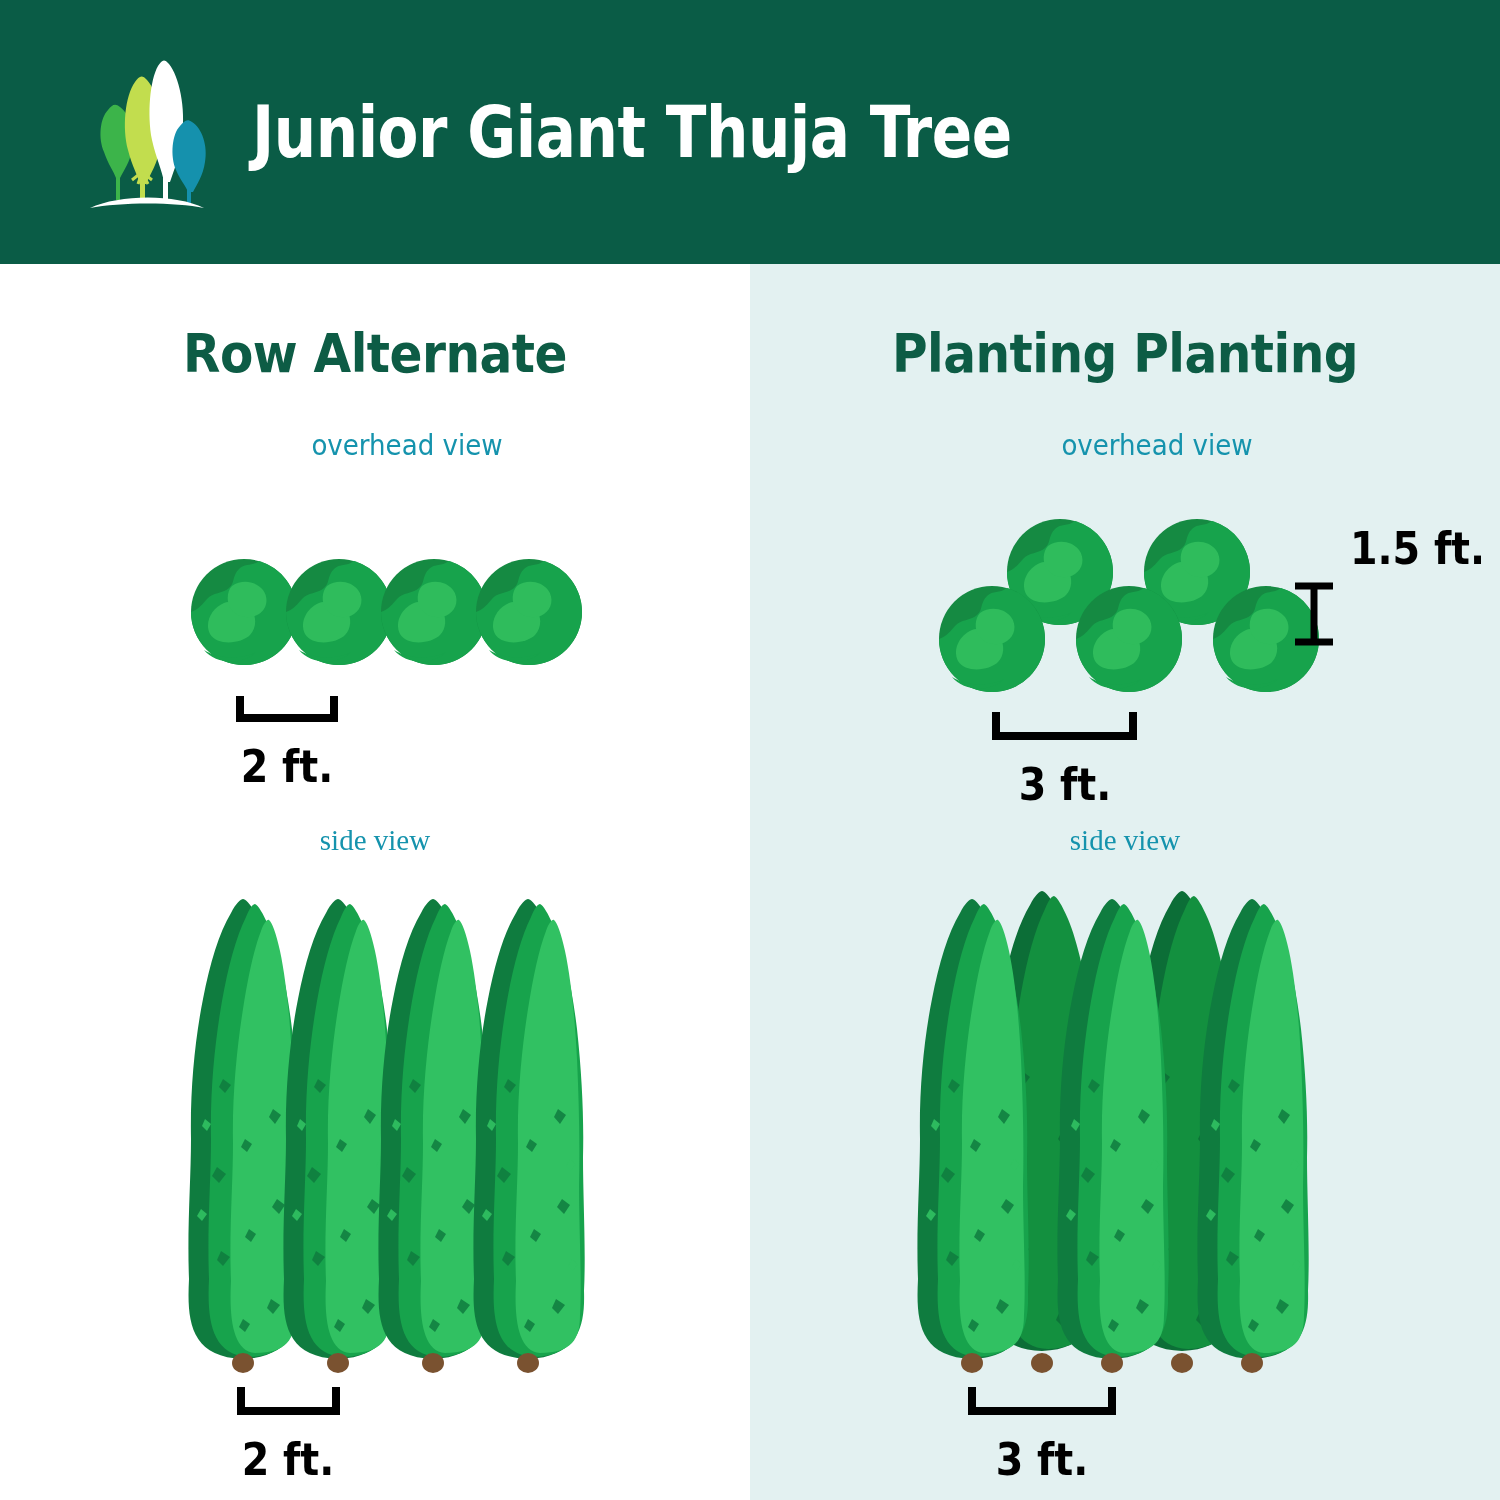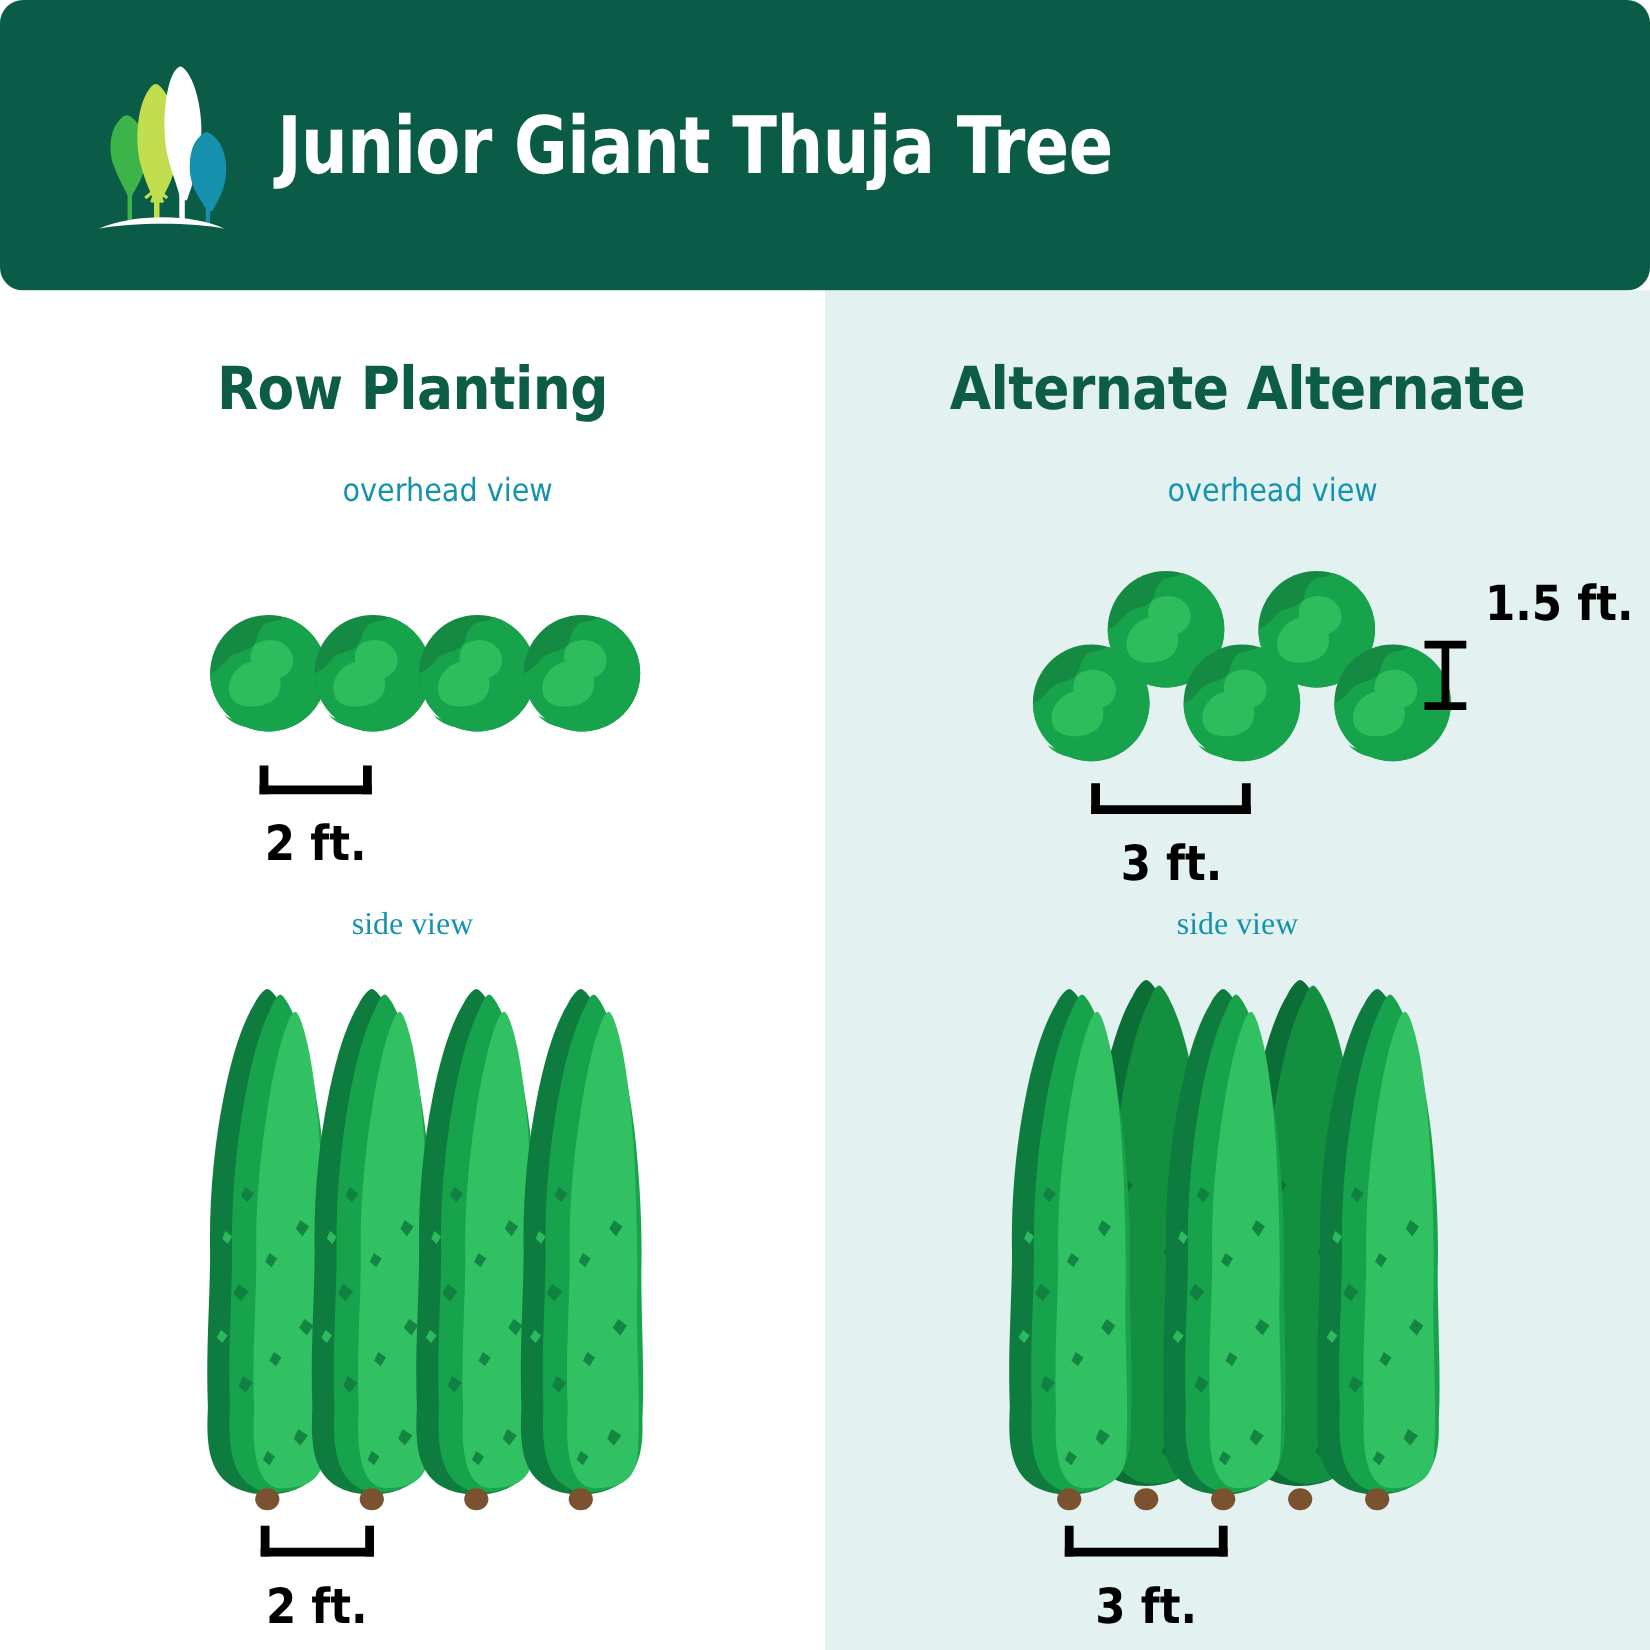--- a/index.html
+++ b/index.html
@@ -17,21 +17,20 @@
   }
 
   
   #header {
     position:absolute;
     left:0; top:0;
     width:1500px; height:264px;
     background:#0a5c46;
     display:flex;
     align-items:center;
-    border-radius:21px;
   }
   #logo {
     width:130px; height:160px;
     margin-left:80px;
     flex:0 0 auto;
     position:relative;
   }
   #header-title {
     margin-left:42px;
     color:#ffffff;
@@ -119,21 +118,21 @@
       </svg>
     </div>
 
     <div id="header-title">Junior Giant Thuja Tree</div>
   </div>
 
   <div id="panels">
 
     <div class="panel" id="panel-left">
 
-      <div class="panel-heading">Row Planting</div>
+      <div class="panel-heading">Row Alternate</div>
 
       <div class="view-label overhead">overhead view</div>
 
       <div class="diagram" id="overhead-left">
         <svg viewBox="0 0 750 320" xmlns="http://www.w3.org/2000/svg">
           <defs>
 
             <g id="canopy">
               <circle cx="0" cy="0" r="53" fill="#158a42"></circle>
               <path d="M-53 0 a53 53 0 0 0 53 53 a53 53 0 0 0 53 -53 a53 53 0 0 0 -38 -51
@@ -276,21 +275,21 @@
             <path d="M336 518 L336 546"></path>
             <path d="M237 542 L340 542"></path>
           </g>
           <text class="dim-text" x="288" y="606" font-size="44" text-anchor="middle">2 ft.</text>
         </svg>
       </div>
     </div>
 
     <div class="panel" id="panel-right">
 
-      <div class="panel-heading">Alternate Alternate</div>
+      <div class="panel-heading">Planting Planting</div>
 
       <div class="view-label overhead">overhead view</div>
 
       <div class="diagram" id="overhead-right">
         <svg viewBox="0 0 750 320" xmlns="http://www.w3.org/2000/svg">
           <defs>
             <g id="canopy2">
               <circle cx="0" cy="0" r="53" fill="#158a42"></circle>
               <path d="M-53 0 a53 53 0 0 0 53 53 a53 53 0 0 0 53 -53 a53 53 0 0 0 -38 -51
                        c-8 6 -14 2 -20 8 c-7 7 -4 14 -10 19 c-7 6 -16 4 -22 11 c-8 9 -9 10 -16 13 Z" fill="#17a34c"></path>

